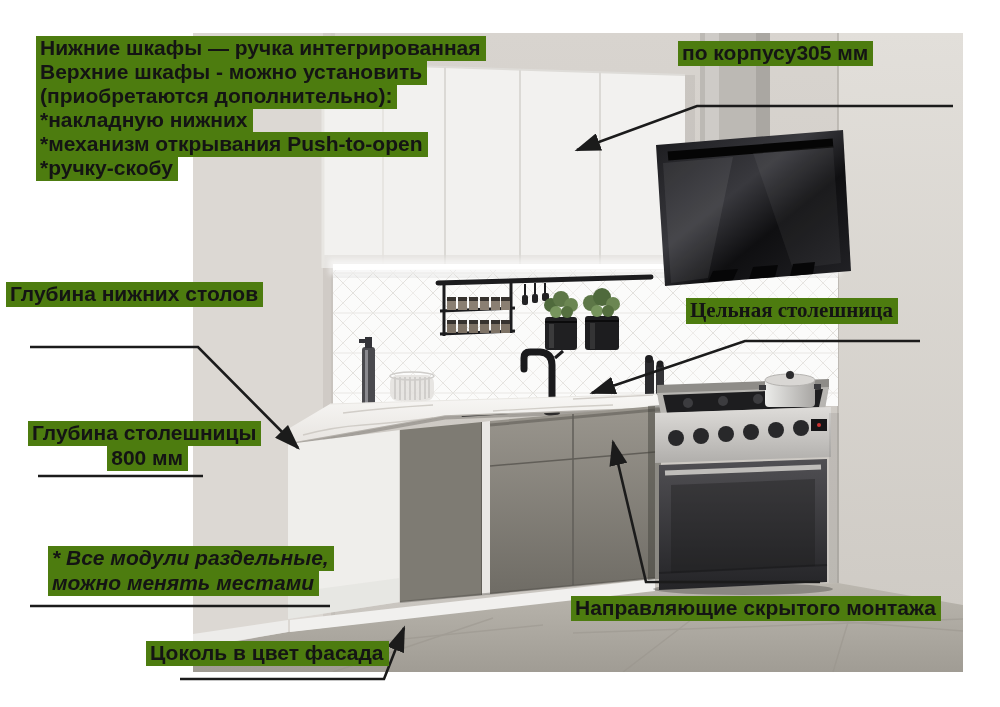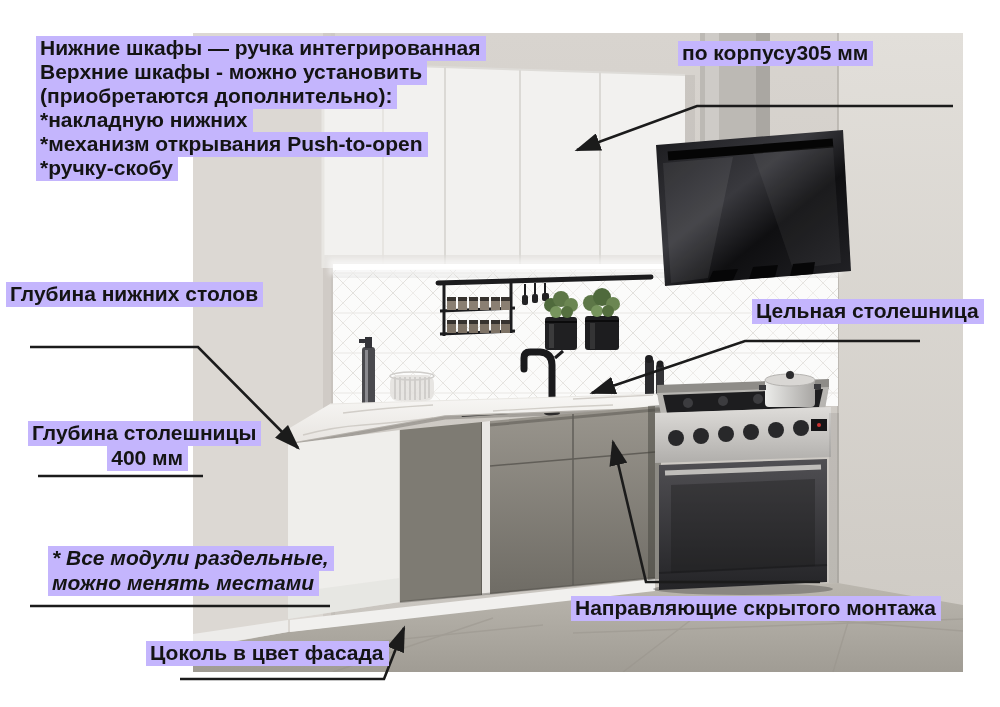--- a/index.html
+++ b/index.html
@@ -7,21 +7,21 @@
     position:relative;width:1000px;height:707px;background:#ffffff;
     overflow:hidden;font-family:"Liberation Sans", sans-serif;
   }
   .photo{position:absolute;left:193px;top:33px;width:770px;height:639px;display:block;}
   .arrows{position:absolute;left:0;top:0;width:1000px;height:707px;pointer-events:none;}
   .lbl{
     position:absolute;font-weight:bold;font-size:21px;line-height:25px;
     color:#141414;white-space:nowrap;
   }
   .lbl .ln{display:block;}
-  .lbl .ln span{background:#c4b5fd;padding:0 5px 2px 4px;}
+  .lbl .ln span{background:#4d7c0f;padding:0 5px 2px 4px;}
   .lbl.italic{font-style:italic;}
   .lbl .indent span{margin-left:6px;}
   .tight .ln{line-height:24px;}
 </style>
 </head>
 <body>
 
 <div class="canvas">
 
   <svg class="photo" viewBox="0 0 770 639" aria-hidden="true">
@@ -326,27 +326,27 @@
   </div>
 
   <div class="lbl" style="left:678px;top:40px;">
     <div class="ln"><span>по корпусу305 мм</span></div>
   </div>
 
   <div class="lbl" style="left:6px;top:281px;">
     <div class="ln"><span>Глубина нижних столов</span></div>
   </div>
 
-  <div class="lbl" style="left:752px;top:298px;">
+  <div class="lbl" style="left:686px;top:298px;font-family:Liberation Serif, serif;">
     <div class="ln"><span>Цельная столешница</span></div>
   </div>
 
   <div class="lbl" style="left:28px;top:420px;text-align:center;">
     <div class="ln"><span>Глубина столешницы</span></div>
-    <div class="ln indent"><span>400 мм</span></div>
+    <div class="ln indent"><span>800 мм</span></div>
   </div>
 
   <div class="lbl italic" style="left:48px;top:545px;">
     <div class="ln"><span>* Все модули раздельные,</span></div>
     <div class="ln"><span>можно менять местами</span></div>
   </div>
 
   <div class="lbl" style="left:146px;top:640px;">
     <div class="ln"><span>Цоколь в цвет фасада</span></div>
   </div>

